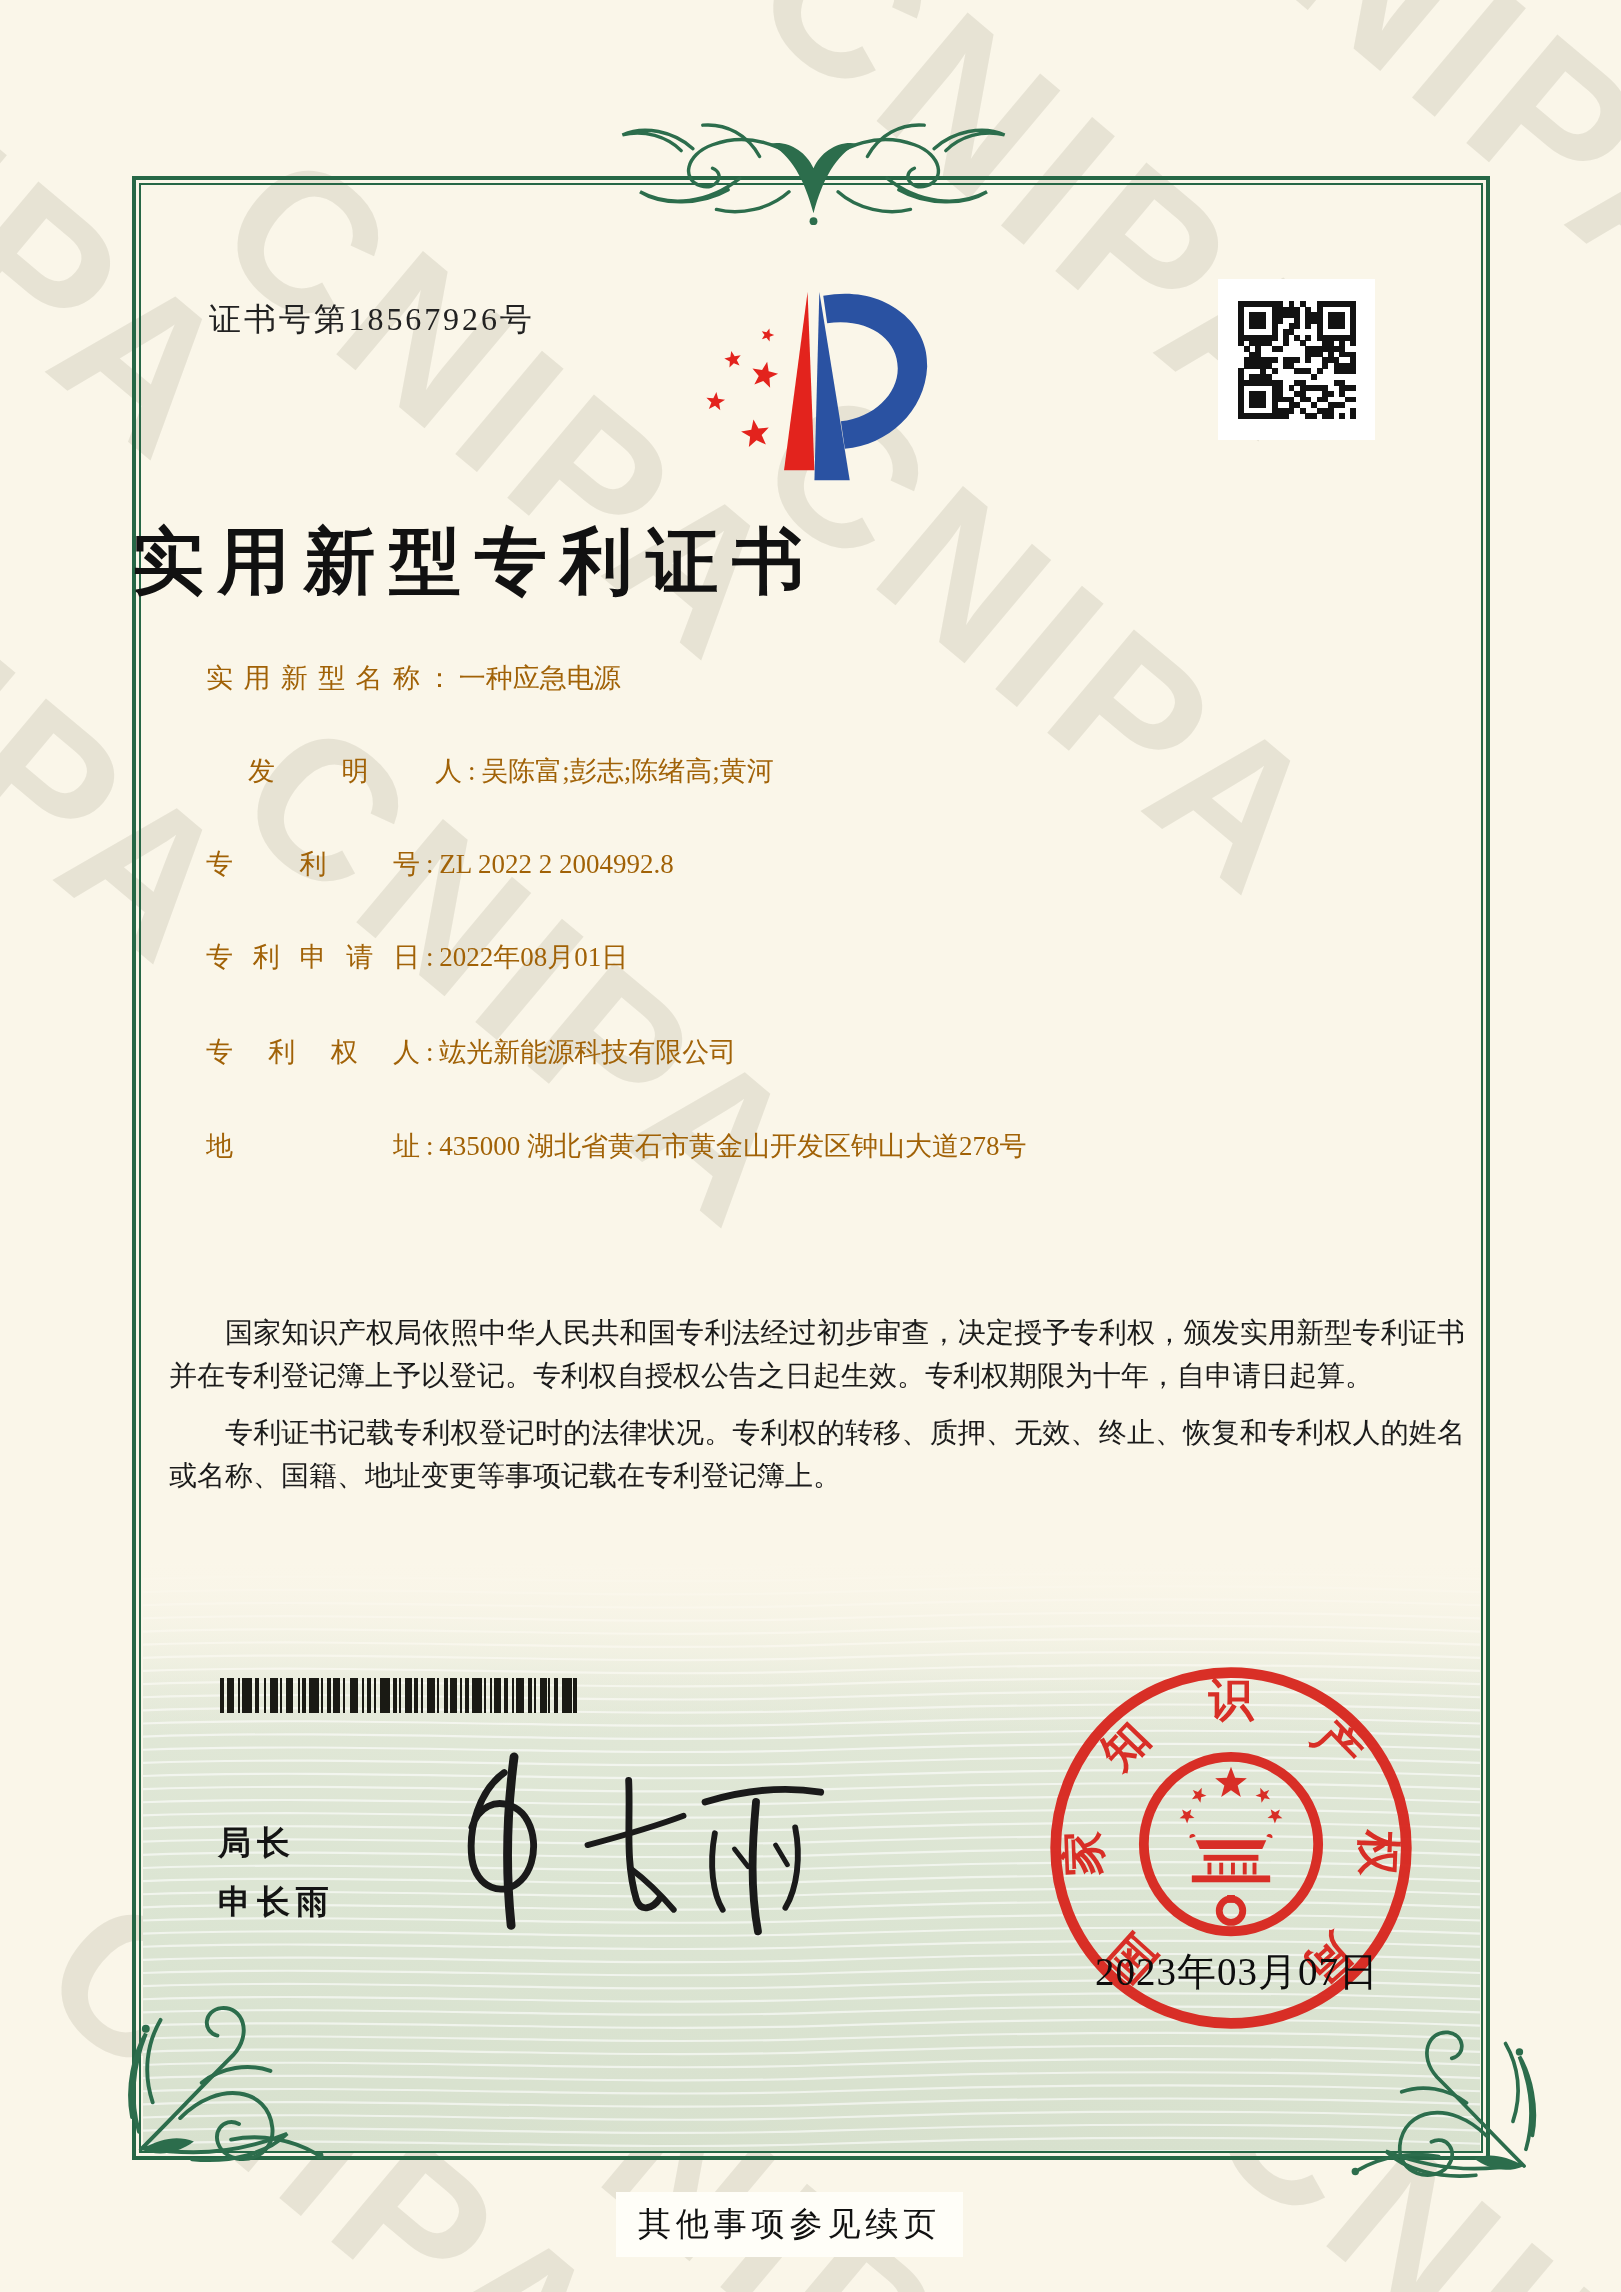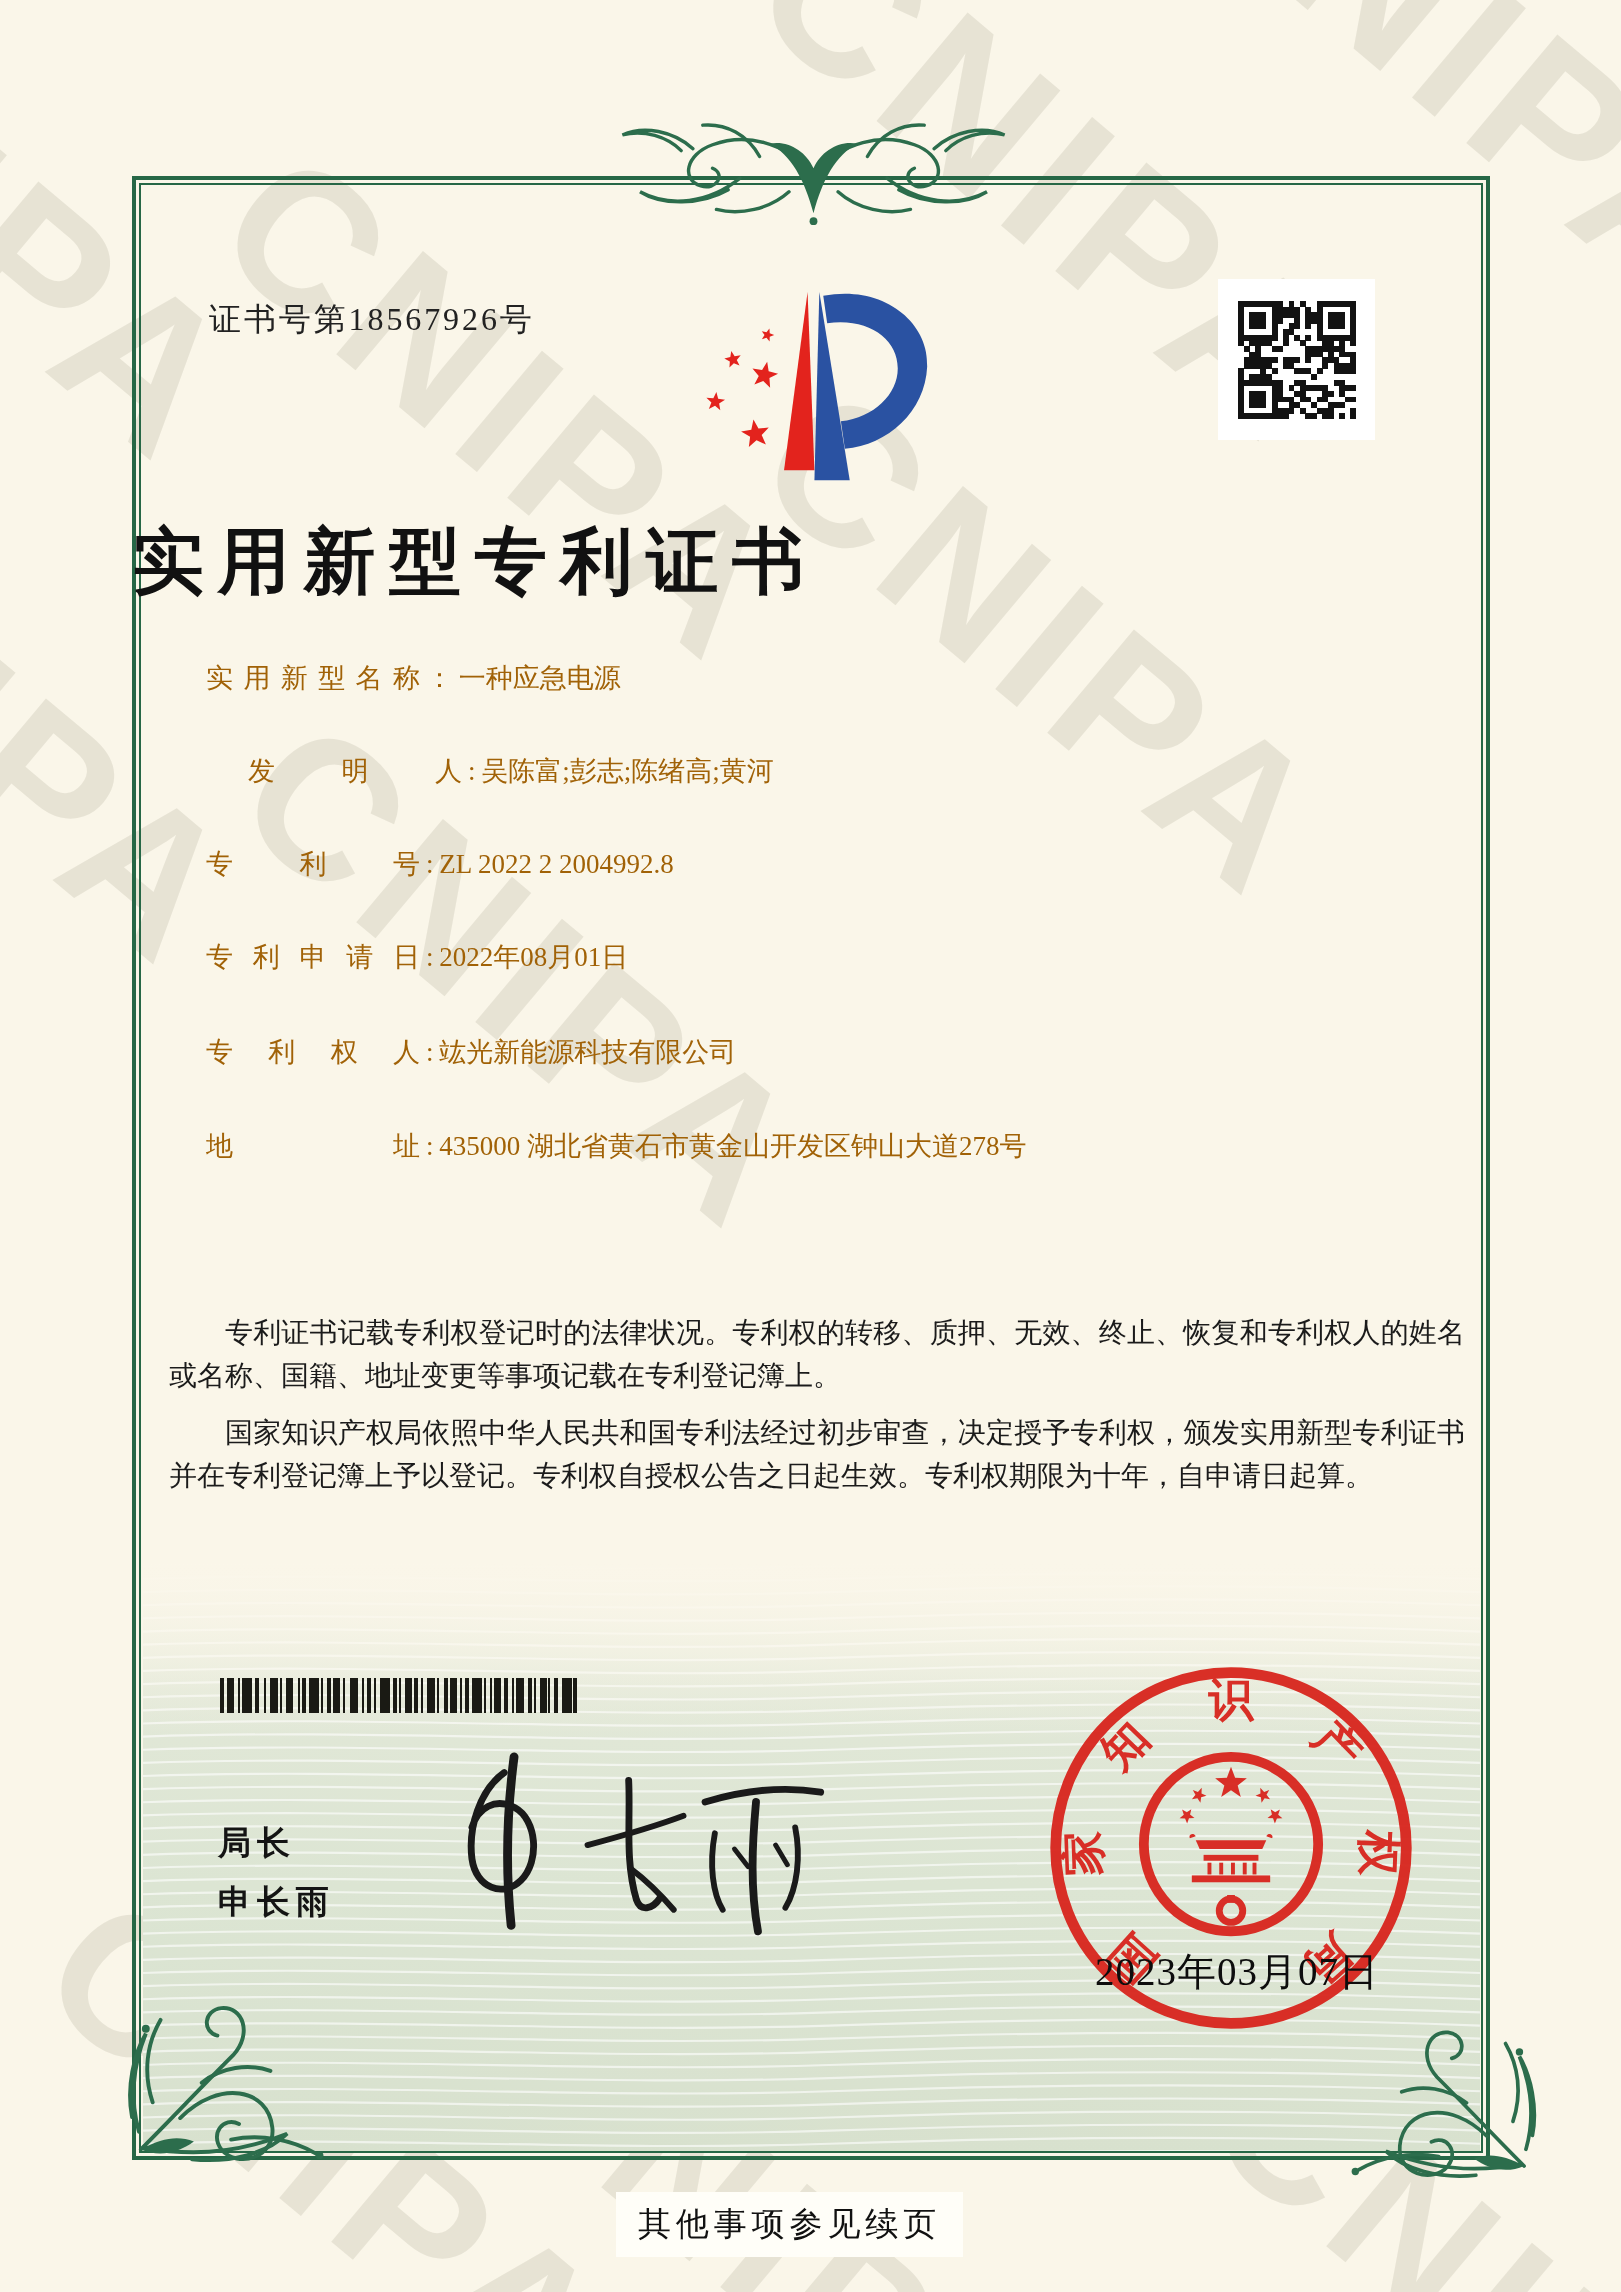--- a/index.html
+++ b/index.html
@@ -499,22 +499,22 @@
     <span class="flabel">专利申请日</span><span class="fcolon">:</span><span>2022年08月01日</span>
   </div>
   <div class="frow" style="top:1031px;">
     <span class="flabel">专利权人</span><span class="fcolon">:</span><span>竑光新能源科技有限公司</span>
   </div>
   <div class="frow" style="top:1125px;">
     <span class="flabel">地址</span><span class="fcolon">:</span><span>435000 湖北省黄石市黄金山开发区钟山大道278号</span>
   </div>
 
   <div class="bodytext">
+    <p>国家知识产权局依照中华人民共和国专利法经过初步审查，决定授予专利权，颁发实用新型专利证书并在专利登记簿上予以登记。专利权自授权公告之日起生效。专利权期限为十年，自申请日起算。</p>
     <p>专利证书记载专利权登记时的法律状况。专利权的转移、质押、无效、终止、恢复和专利权人的姓名或名称、国籍、地址变更等事项记载在专利登记簿上。</p>
-    <p>国家知识产权局依照中华人民共和国专利法经过初步审查，决定授予专利权，颁发实用新型专利证书并在专利登记簿上予以登记。专利权自授权公告之日起生效。专利权期限为十年，自申请日起算。</p>
   </div>
 
   <div class="barcode" id="barcode">
       <div style="left: 0px; width: 3.8px;"></div>
       <div style="left: 7.3px; width: 6.7px;"></div>
       <div style="left: 17.6px; width: 2.3px;"></div>
       <div style="left: 22px; width: 9.7px;"></div>
       <div style="left: 35px; width: 3.8px;"></div>
       <div style="left: 44px; width: 2.3px;"></div>
       <div style="left: 50px; width: 8.2px;"></div>

